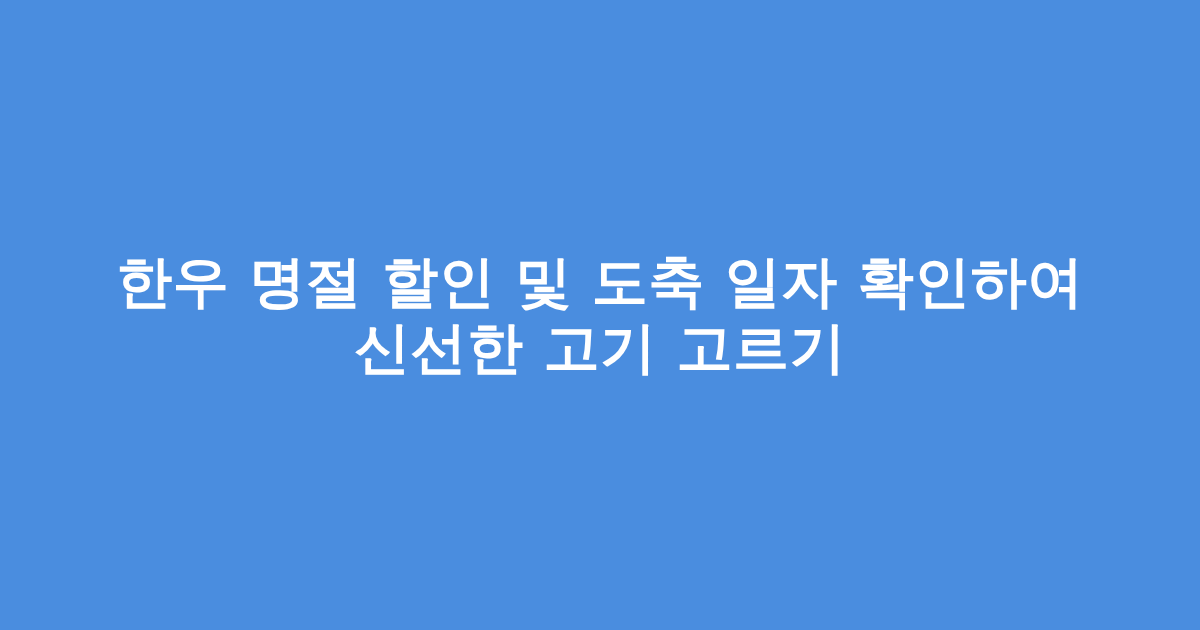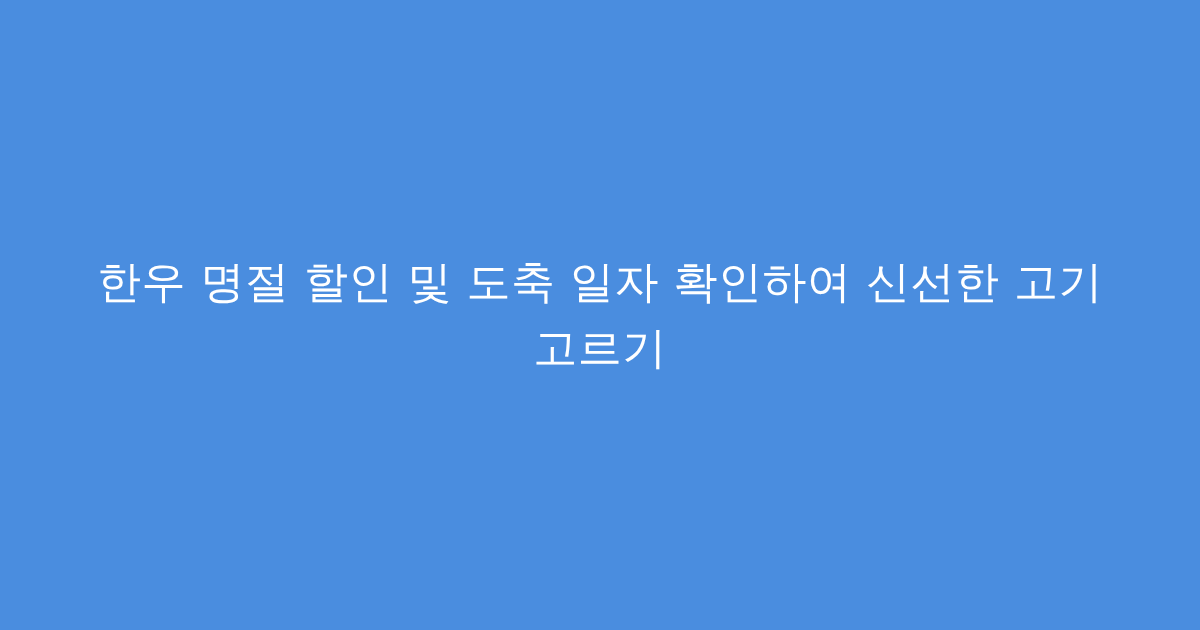--- a/index.html
+++ b/index.html
@@ -30,22 +30,22 @@
     box-sizing: border-box;
     width: 1100px;
     padding: 0 20px;
     text-align: center;
   }
 
   .card-title {
     margin: 16px;
     color: #ffffff;
     font-family: "DejaVu Sans", "Liberation Sans", sans-serif;
-    font-size: 44px;
-    font-weight: 400;
+    font-size: 56px;
+    font-weight: 700;
     line-height: 66px;
     letter-spacing: 0.5px;
     word-break: keep-all;
     white-space: normal;
     text-rendering: optimizeLegibility;
   }
 </style>
 </head>
 <body>
 

